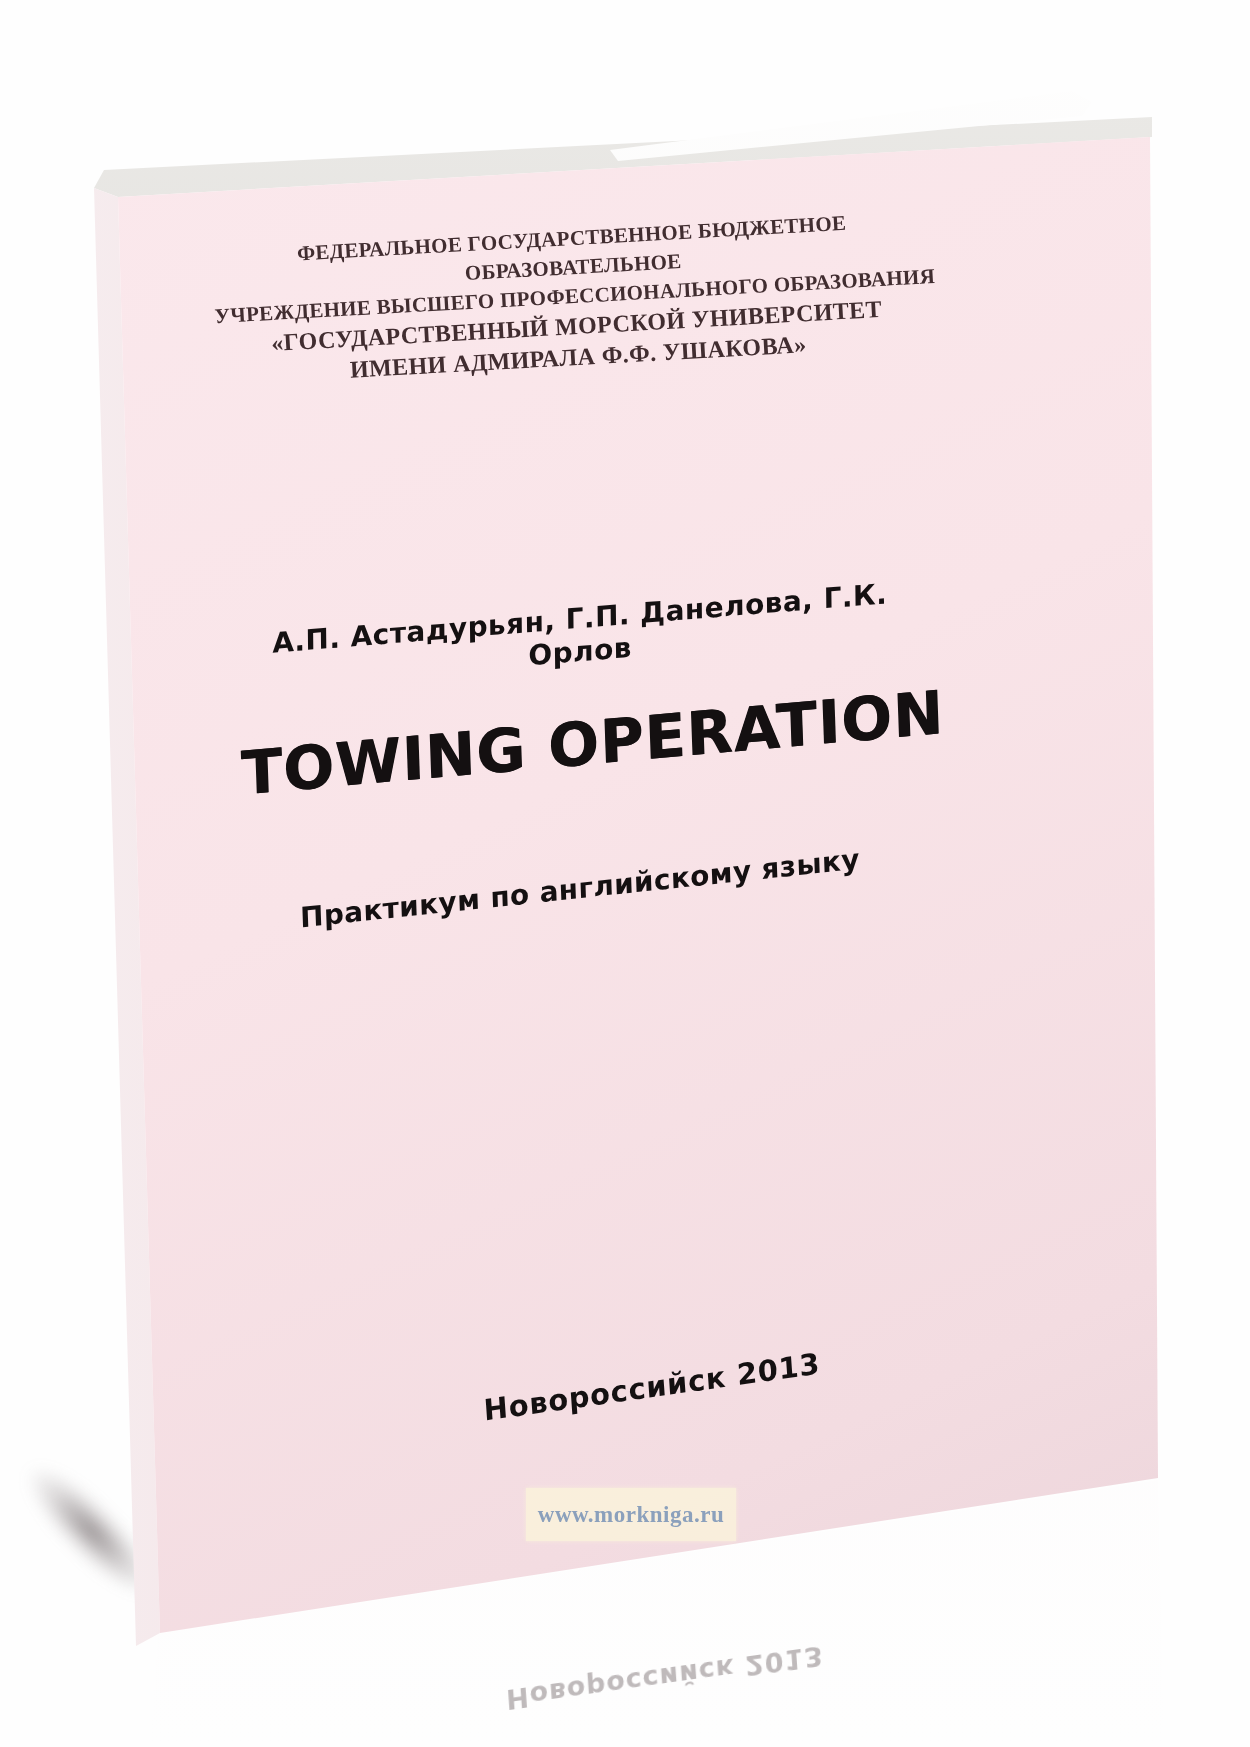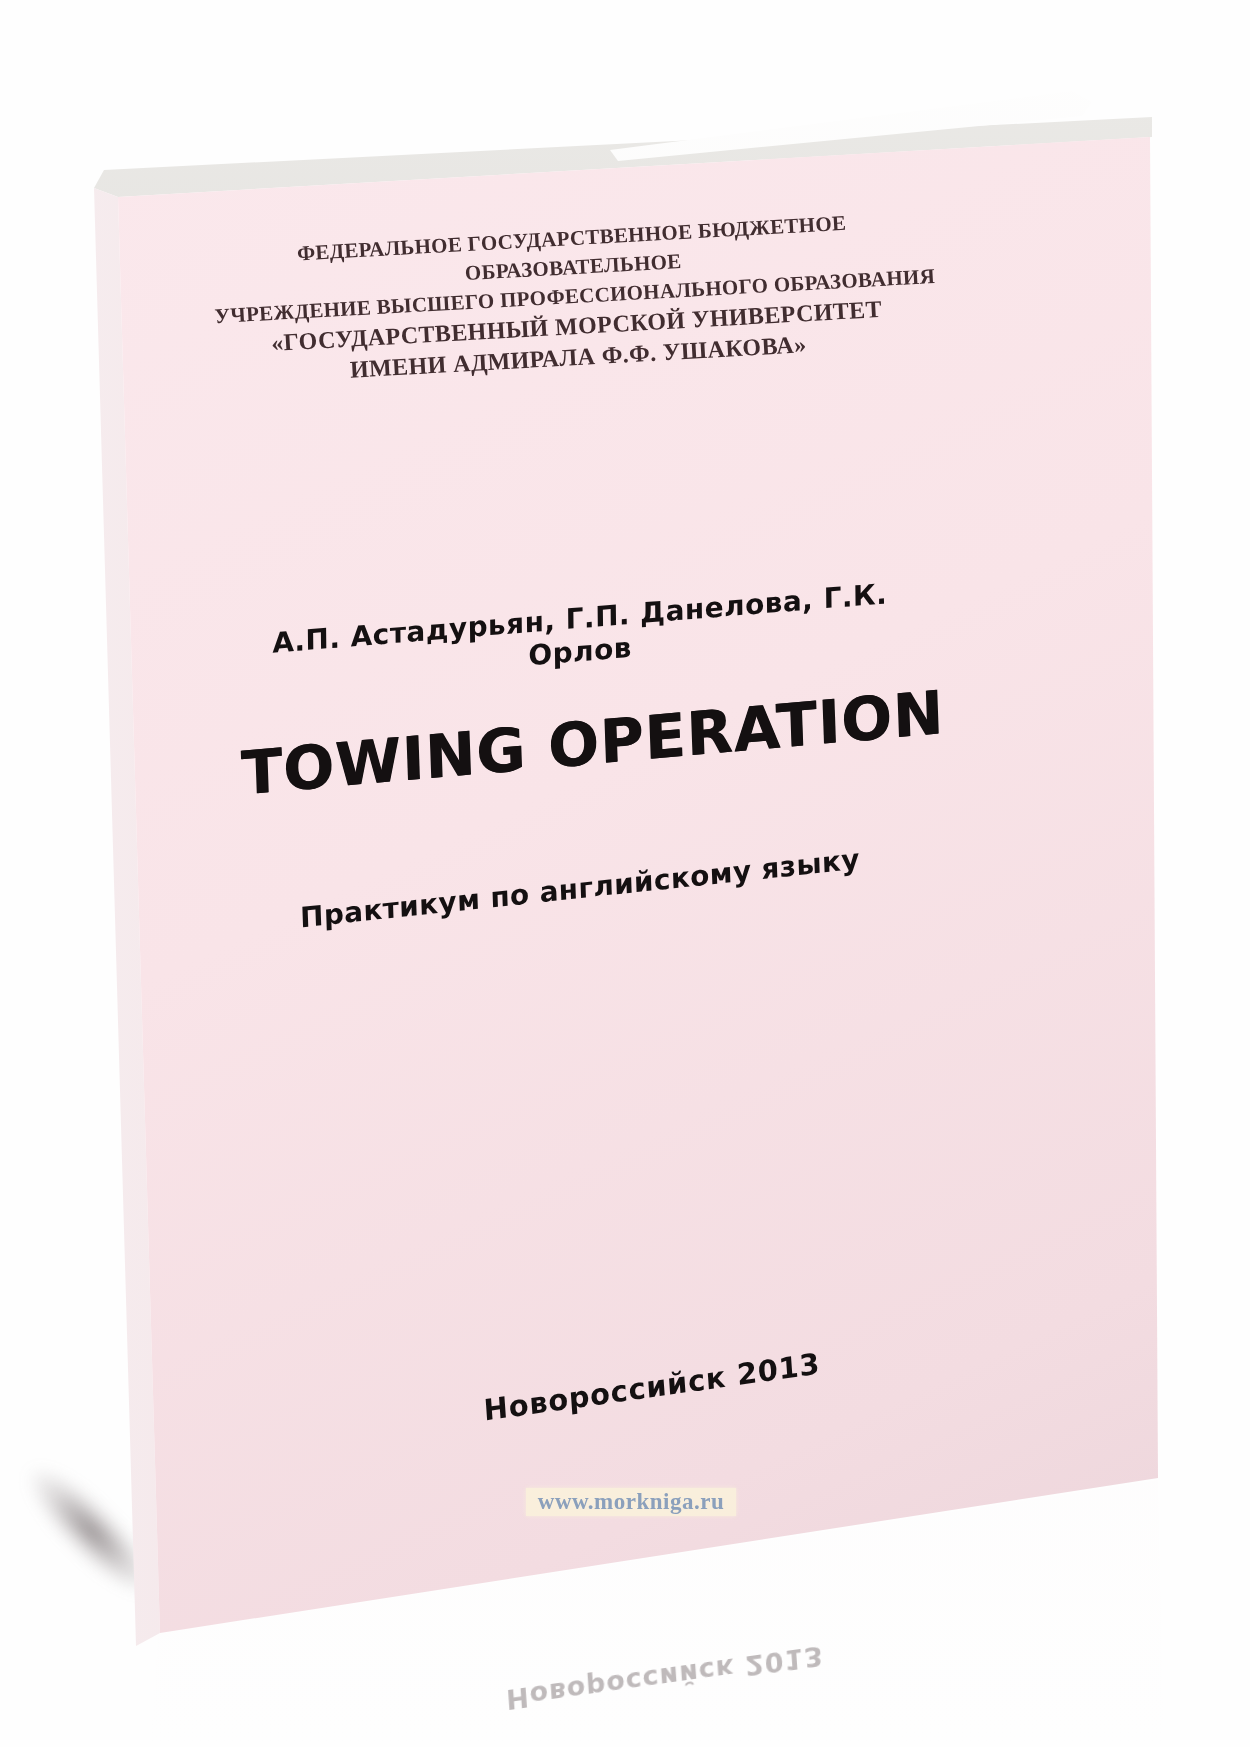--- a/index.html
+++ b/index.html
@@ -78,21 +78,21 @@
     transform:rotate(-6deg) skewX(-4deg);
   }
   .imprint-line{
     left:452px;top:1370px;width:400px;
     font-size:29px;font-weight:bold;letter-spacing:0.8px;
     transform:rotate(-8deg) skewX(-4deg);
   }
 
   
   .watermark{
-    position:absolute;left:526px;top:1488px;width:210px;height:28px;
+    position:absolute;left:526px;top:1488px;width:210px;height:53px;
     background:rgba(250,240,219,0.92);
     display:flex;align-items:center;justify-content:center;
     box-shadow:0 0 4px rgba(250,240,219,0.9);
   }
   .watermark span{
     font-family:"Liberation Serif","DejaVu Serif",serif;
     font-size:23px;font-weight:bold;color:#8ba0bc;letter-spacing:0.5px;
   }
 </style>
 </head>

